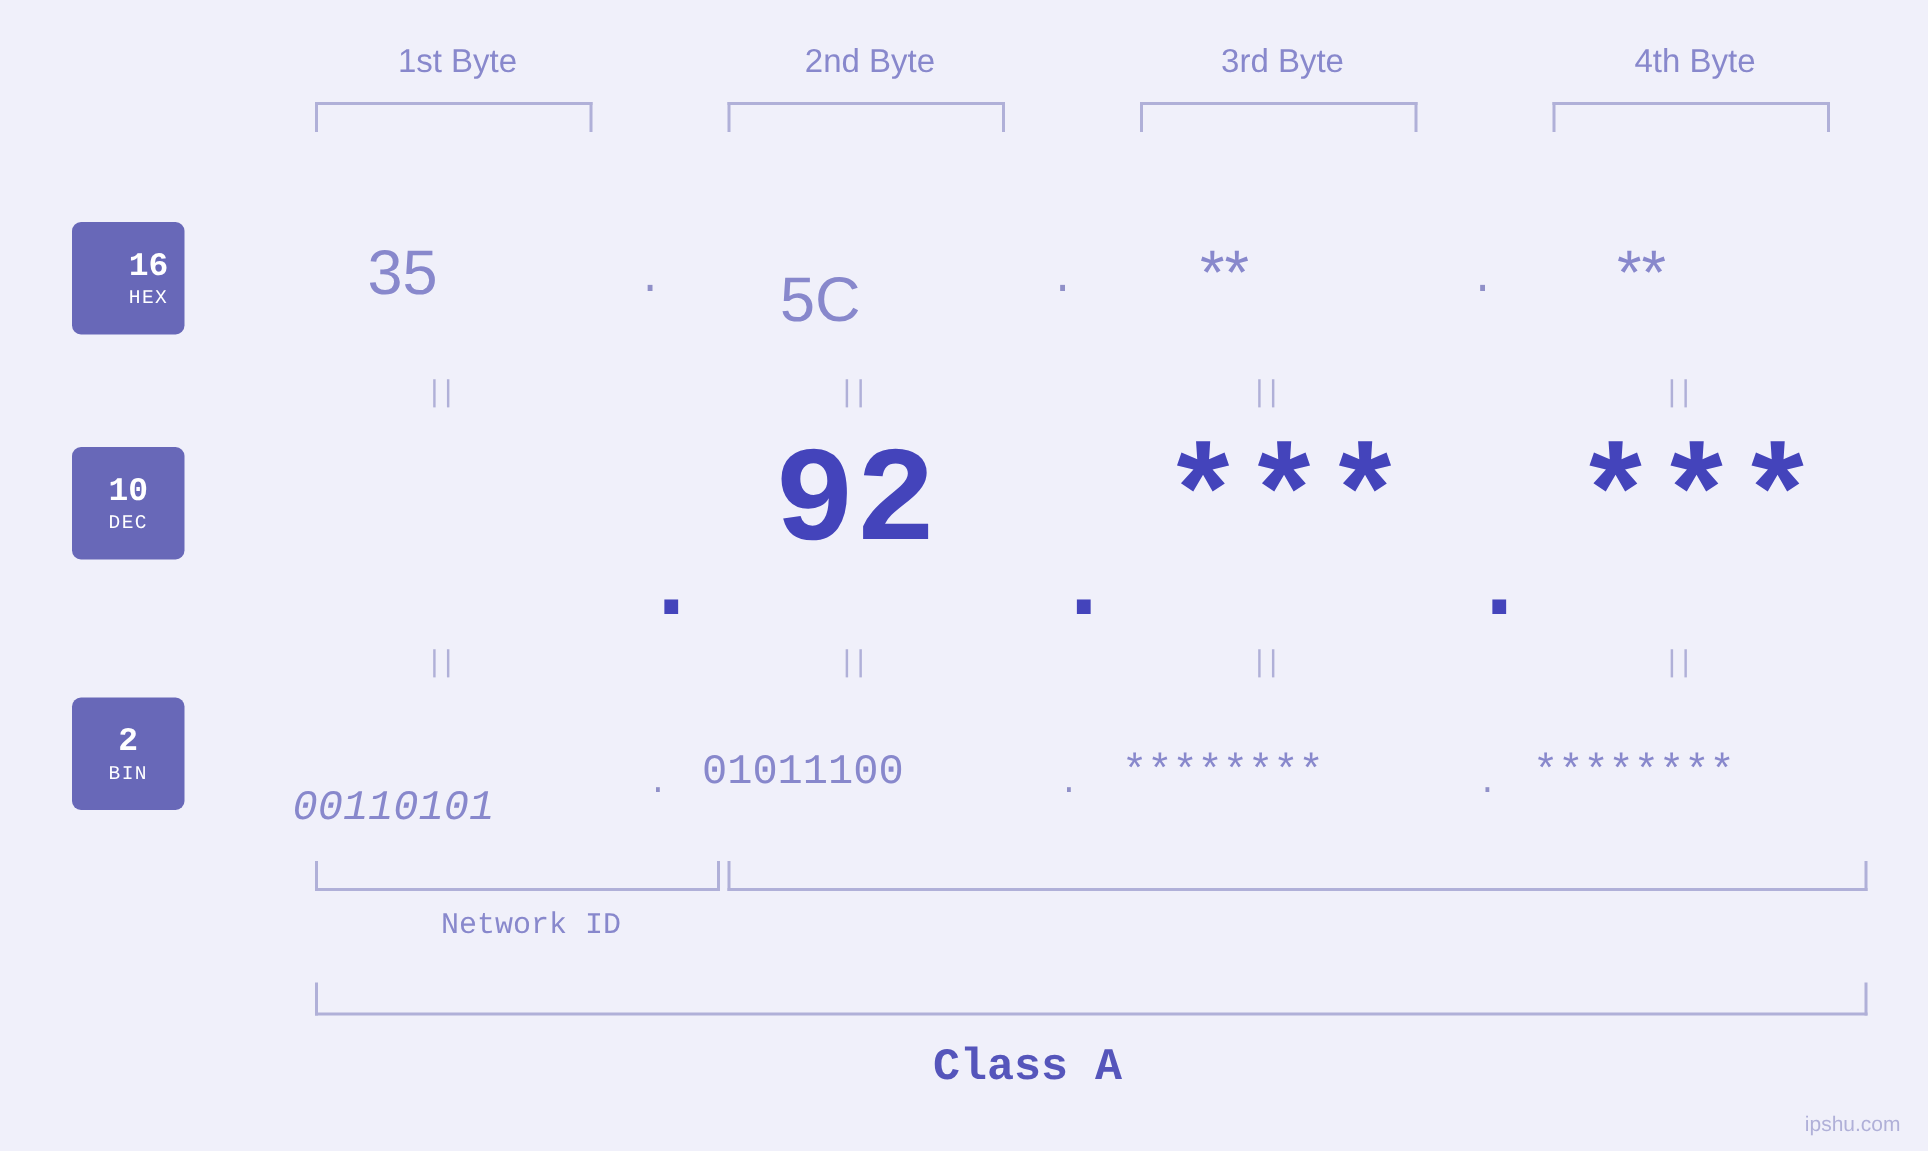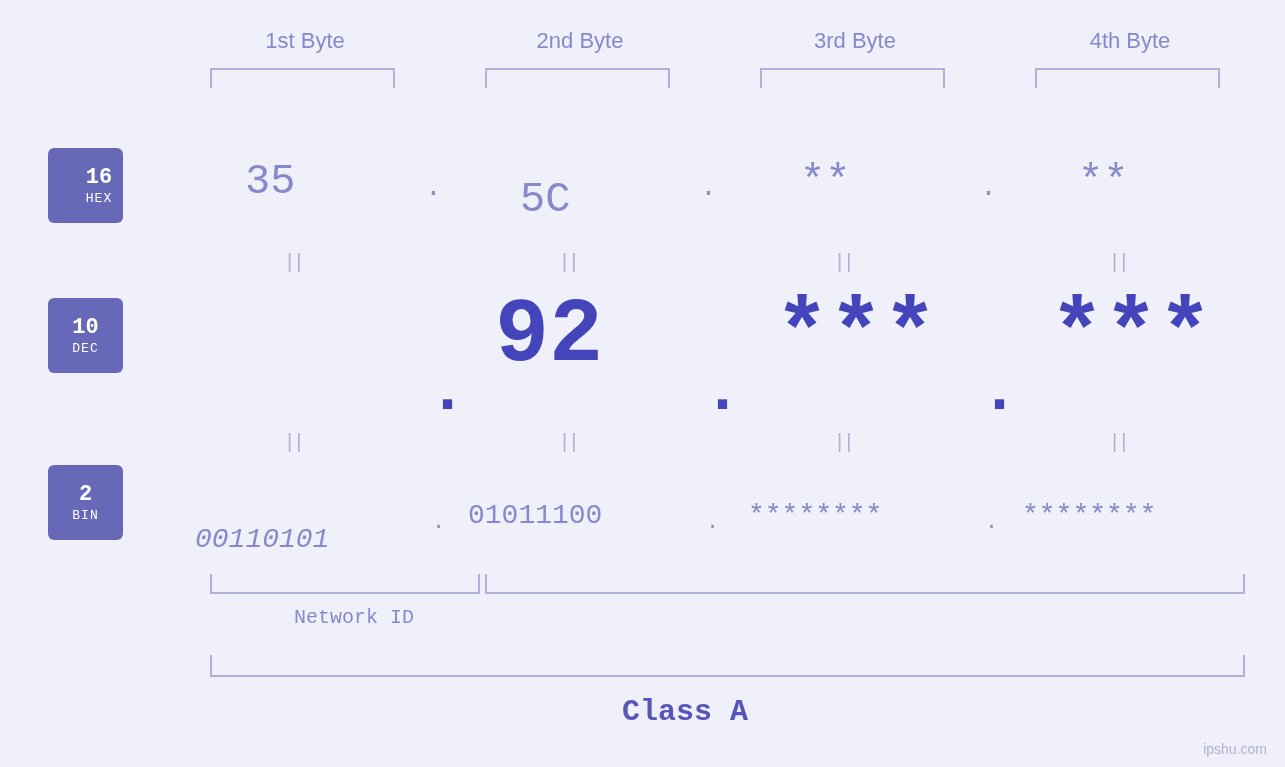--- a/index.html
+++ b/index.html
@@ -46,40 +46,40 @@
     .top-brk-4 { position: absolute; top: 68px; left: 1035px; width: 185px; height: 20px; border: 2px solid #b0b0d8; border-bottom: none; }
 
     
     .badge-hex { position: absolute; top: 148px; left: 48px; width: 75px; height: 75px; background: #6868b8; border-radius: 6px; display: flex; flex-direction: column; align-items: center; justify-content: center; color: white; padding-left: 27px; }
     
     .badge-dec { position: absolute; top: 298px; left: 48px; width: 75px; height: 75px; background: #6868b8; border-radius: 6px; display: flex; flex-direction: column; align-items: center; justify-content: center; color: white; }
     
     .badge-bin { position: absolute; top: 465px; left: 48px; width: 75px; height: 75px; background: #6868b8; border-radius: 6px; display: flex; flex-direction: column; align-items: center; justify-content: center; color: white; }
 
     
-    .hex-val { font-size: 42px; color: #8888cc; font-family: Liberation Mono, monospace; }
+    .hex-val { font-size: 42px; color: #8888cc; font-family: Liberation Sans, sans-serif; }
     .hex-1 { position: absolute; top: 158px; left: 245px; }
     .hex-dot-1 { position: absolute; top: 172px; left: 425px; font-size: 28px; color: #9090c8; }
     .hex-2 { position: absolute; top: 158px; left: 520px; margin-top: 18px; }
     .hex-dot-2 { position: absolute; top: 172px; left: 700px; font-size: 28px; color: #9090c8; }
     .hex-3 { position: absolute; top: 158px; left: 800px; }
     .hex-dot-3 { position: absolute; top: 172px; left: 980px; font-size: 28px; color: #9090c8; }
     .hex-4 { position: absolute; top: 158px; left: 1078px; }
 
     
     .eq-hex-dec-1 { position: absolute; top: 250px; left: 287px; color: #b0b0d8; font-size: 20px; letter-spacing: 4px; font-family: Arial; }
     .eq-hex-dec-2 { position: absolute; top: 250px; left: 562px; color: #b0b0d8; font-size: 20px; letter-spacing: 4px; font-family: Arial; }
     .eq-hex-dec-3 { position: absolute; top: 250px; left: 837px; color: #b0b0d8; font-size: 20px; letter-spacing: 4px; font-family: Arial; }
     .eq-hex-dec-4 { position: absolute; top: 250px; left: 1112px; color: #b0b0d8; font-size: 20px; letter-spacing: 4px; font-family: Arial; }
 
     
     .dec-val { font-size: 90px; color: #4444bb; font-family: 'Courier New', monospace; font-weight: bold; }
     .dec-1 { position: absolute; top: 285px; left: 218px; }
     .dec-dot-1 { position: absolute; top: 355px; left: 428px; font-size: 65px; color: #4444bb; font-weight: bold; }
-    .dec-2 { position: absolute; top: 285px; left: 495px; }
+    .dec-2 { position: absolute; top: 285px; left: 516px; }
     .dec-dot-2 { position: absolute; top: 355px; left: 703px; font-size: 65px; color: #4444bb; font-weight: bold; }
     .dec-3 { position: absolute; top: 285px; left: 775px; }
     .dec-dot-3 { position: absolute; top: 355px; left: 980px; font-size: 65px; color: #4444bb; font-weight: bold; }
     .dec-4 { position: absolute; top: 285px; left: 1050px; }
 
     
     .eq-dec-bin-1 { position: absolute; top: 430px; left: 287px; color: #b0b0d8; font-size: 20px; letter-spacing: 4px; font-family: Arial; }
     .eq-dec-bin-2 { position: absolute; top: 430px; left: 562px; color: #b0b0d8; font-size: 20px; letter-spacing: 4px; font-family: Arial; }
     .eq-dec-bin-3 { position: absolute; top: 430px; left: 837px; color: #b0b0d8; font-size: 20px; letter-spacing: 4px; font-family: Arial; }
     .eq-dec-bin-4 { position: absolute; top: 430px; left: 1112px; color: #b0b0d8; font-size: 20px; letter-spacing: 4px; font-family: Arial; }

